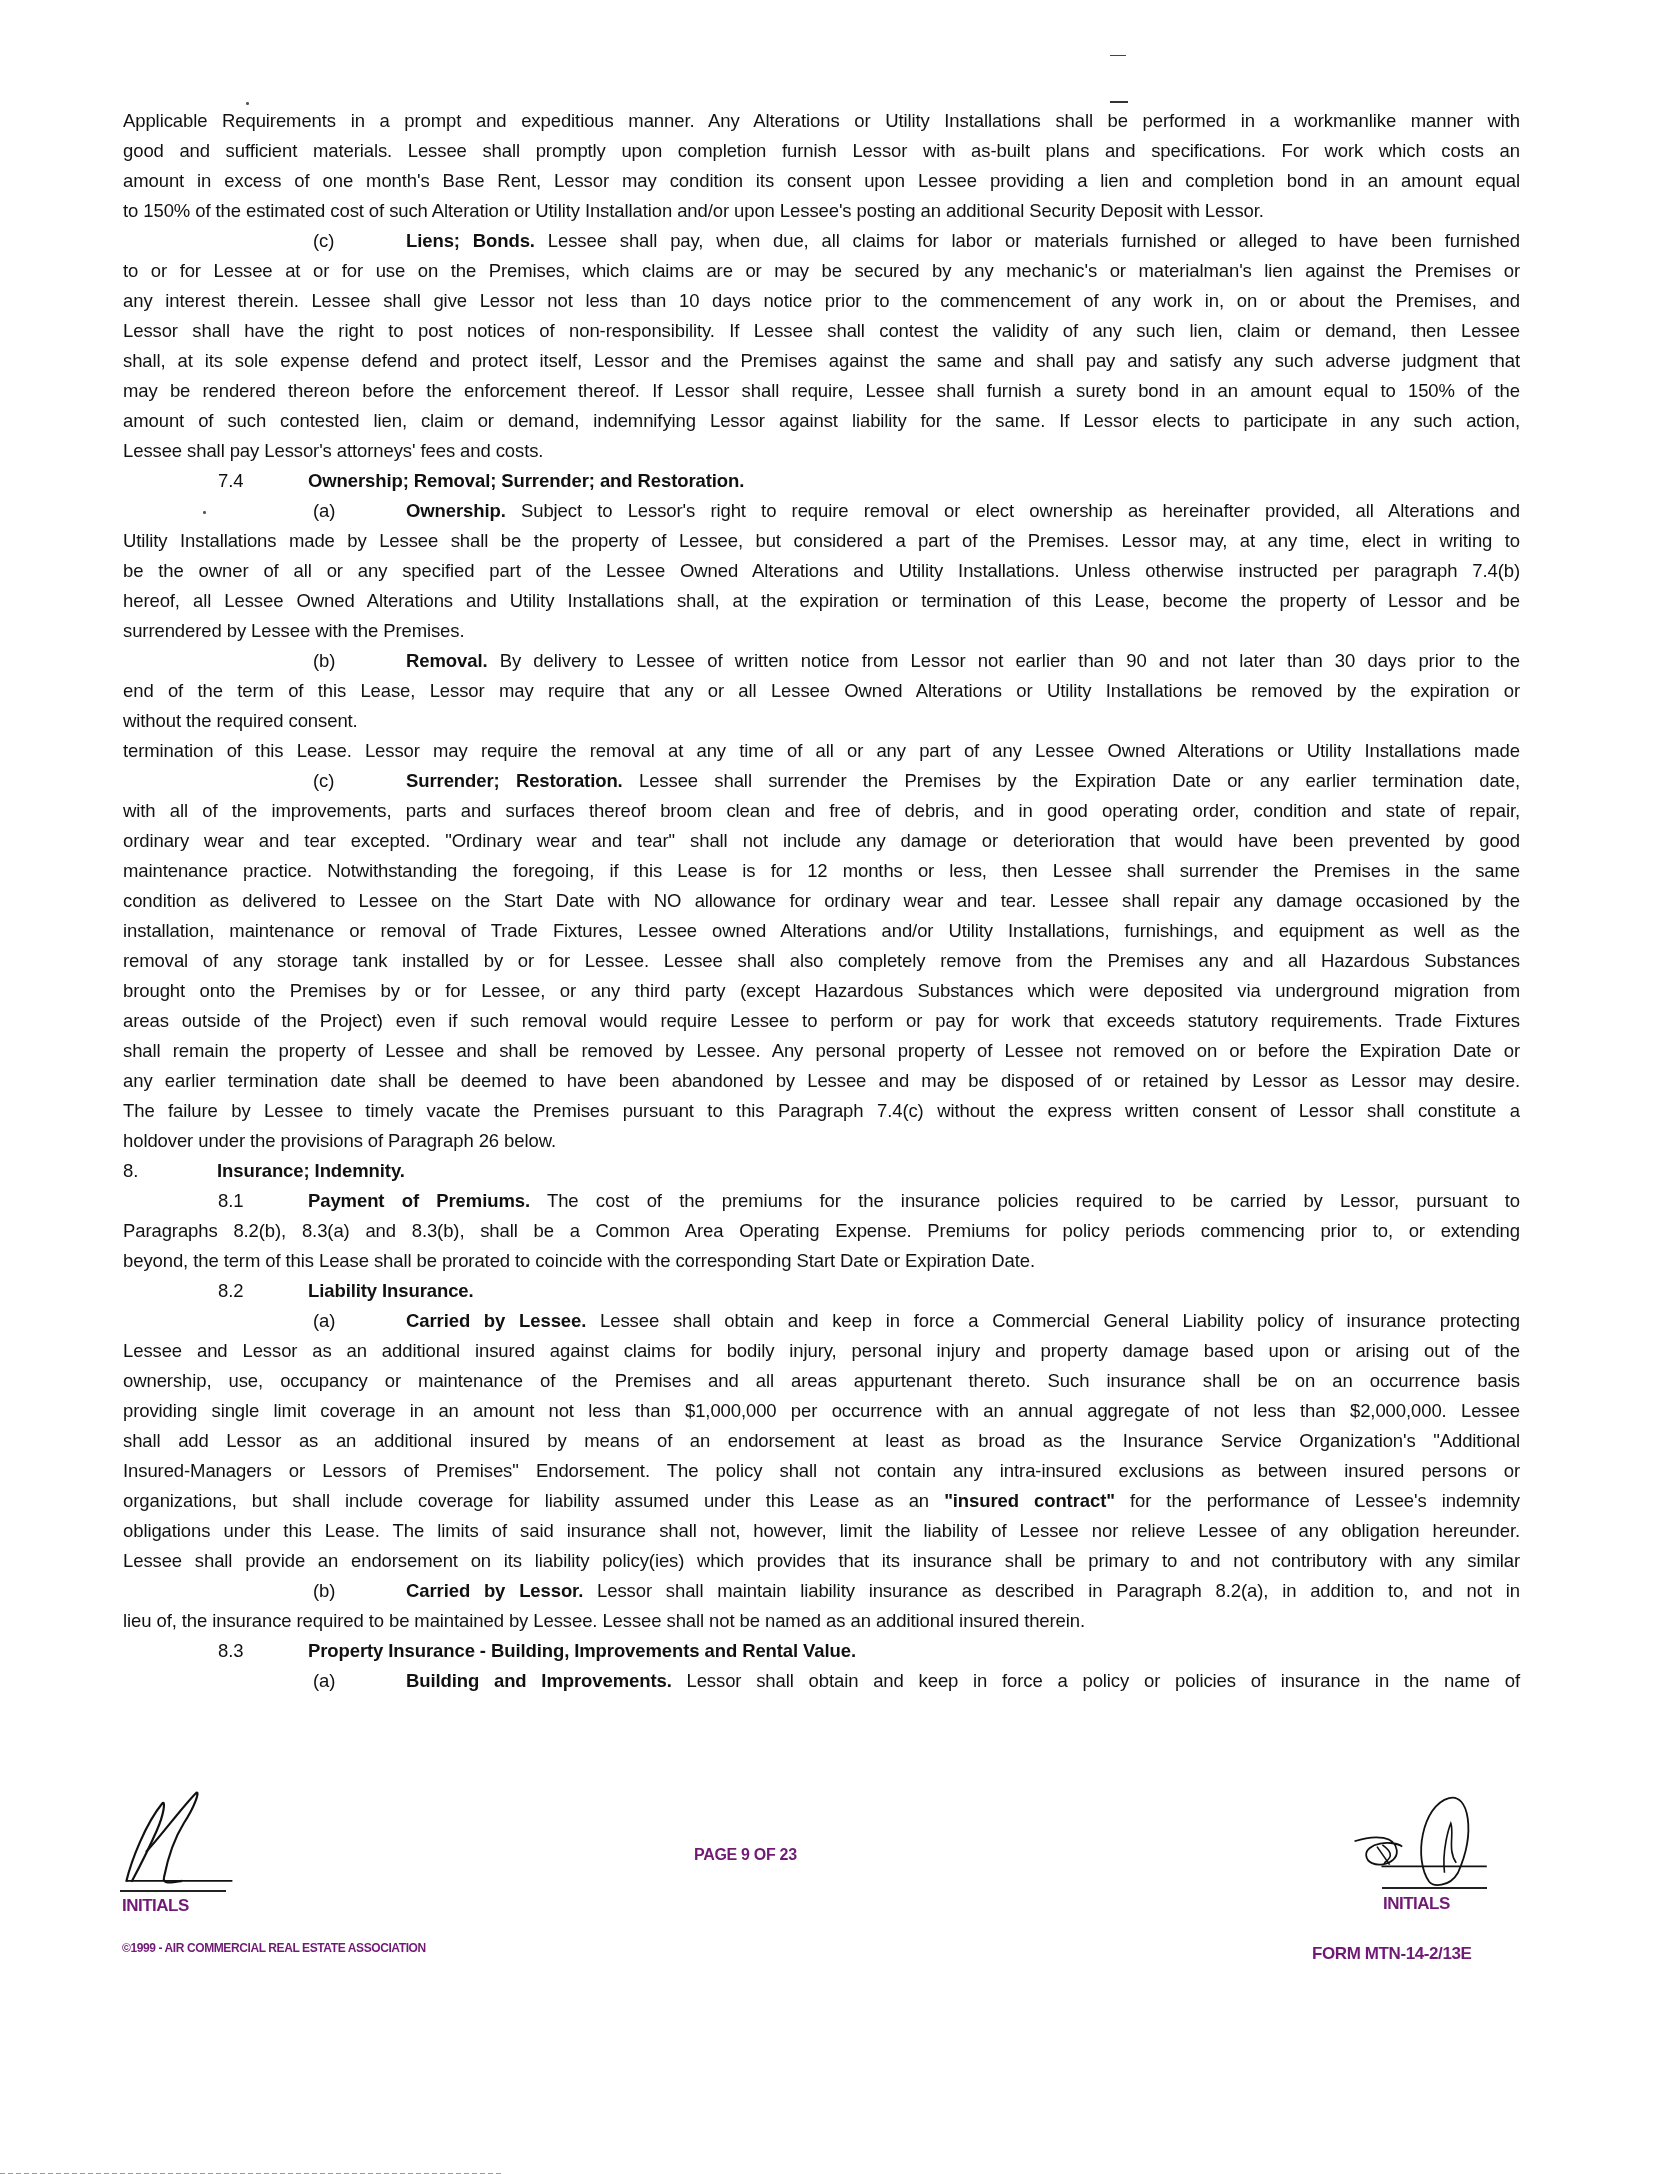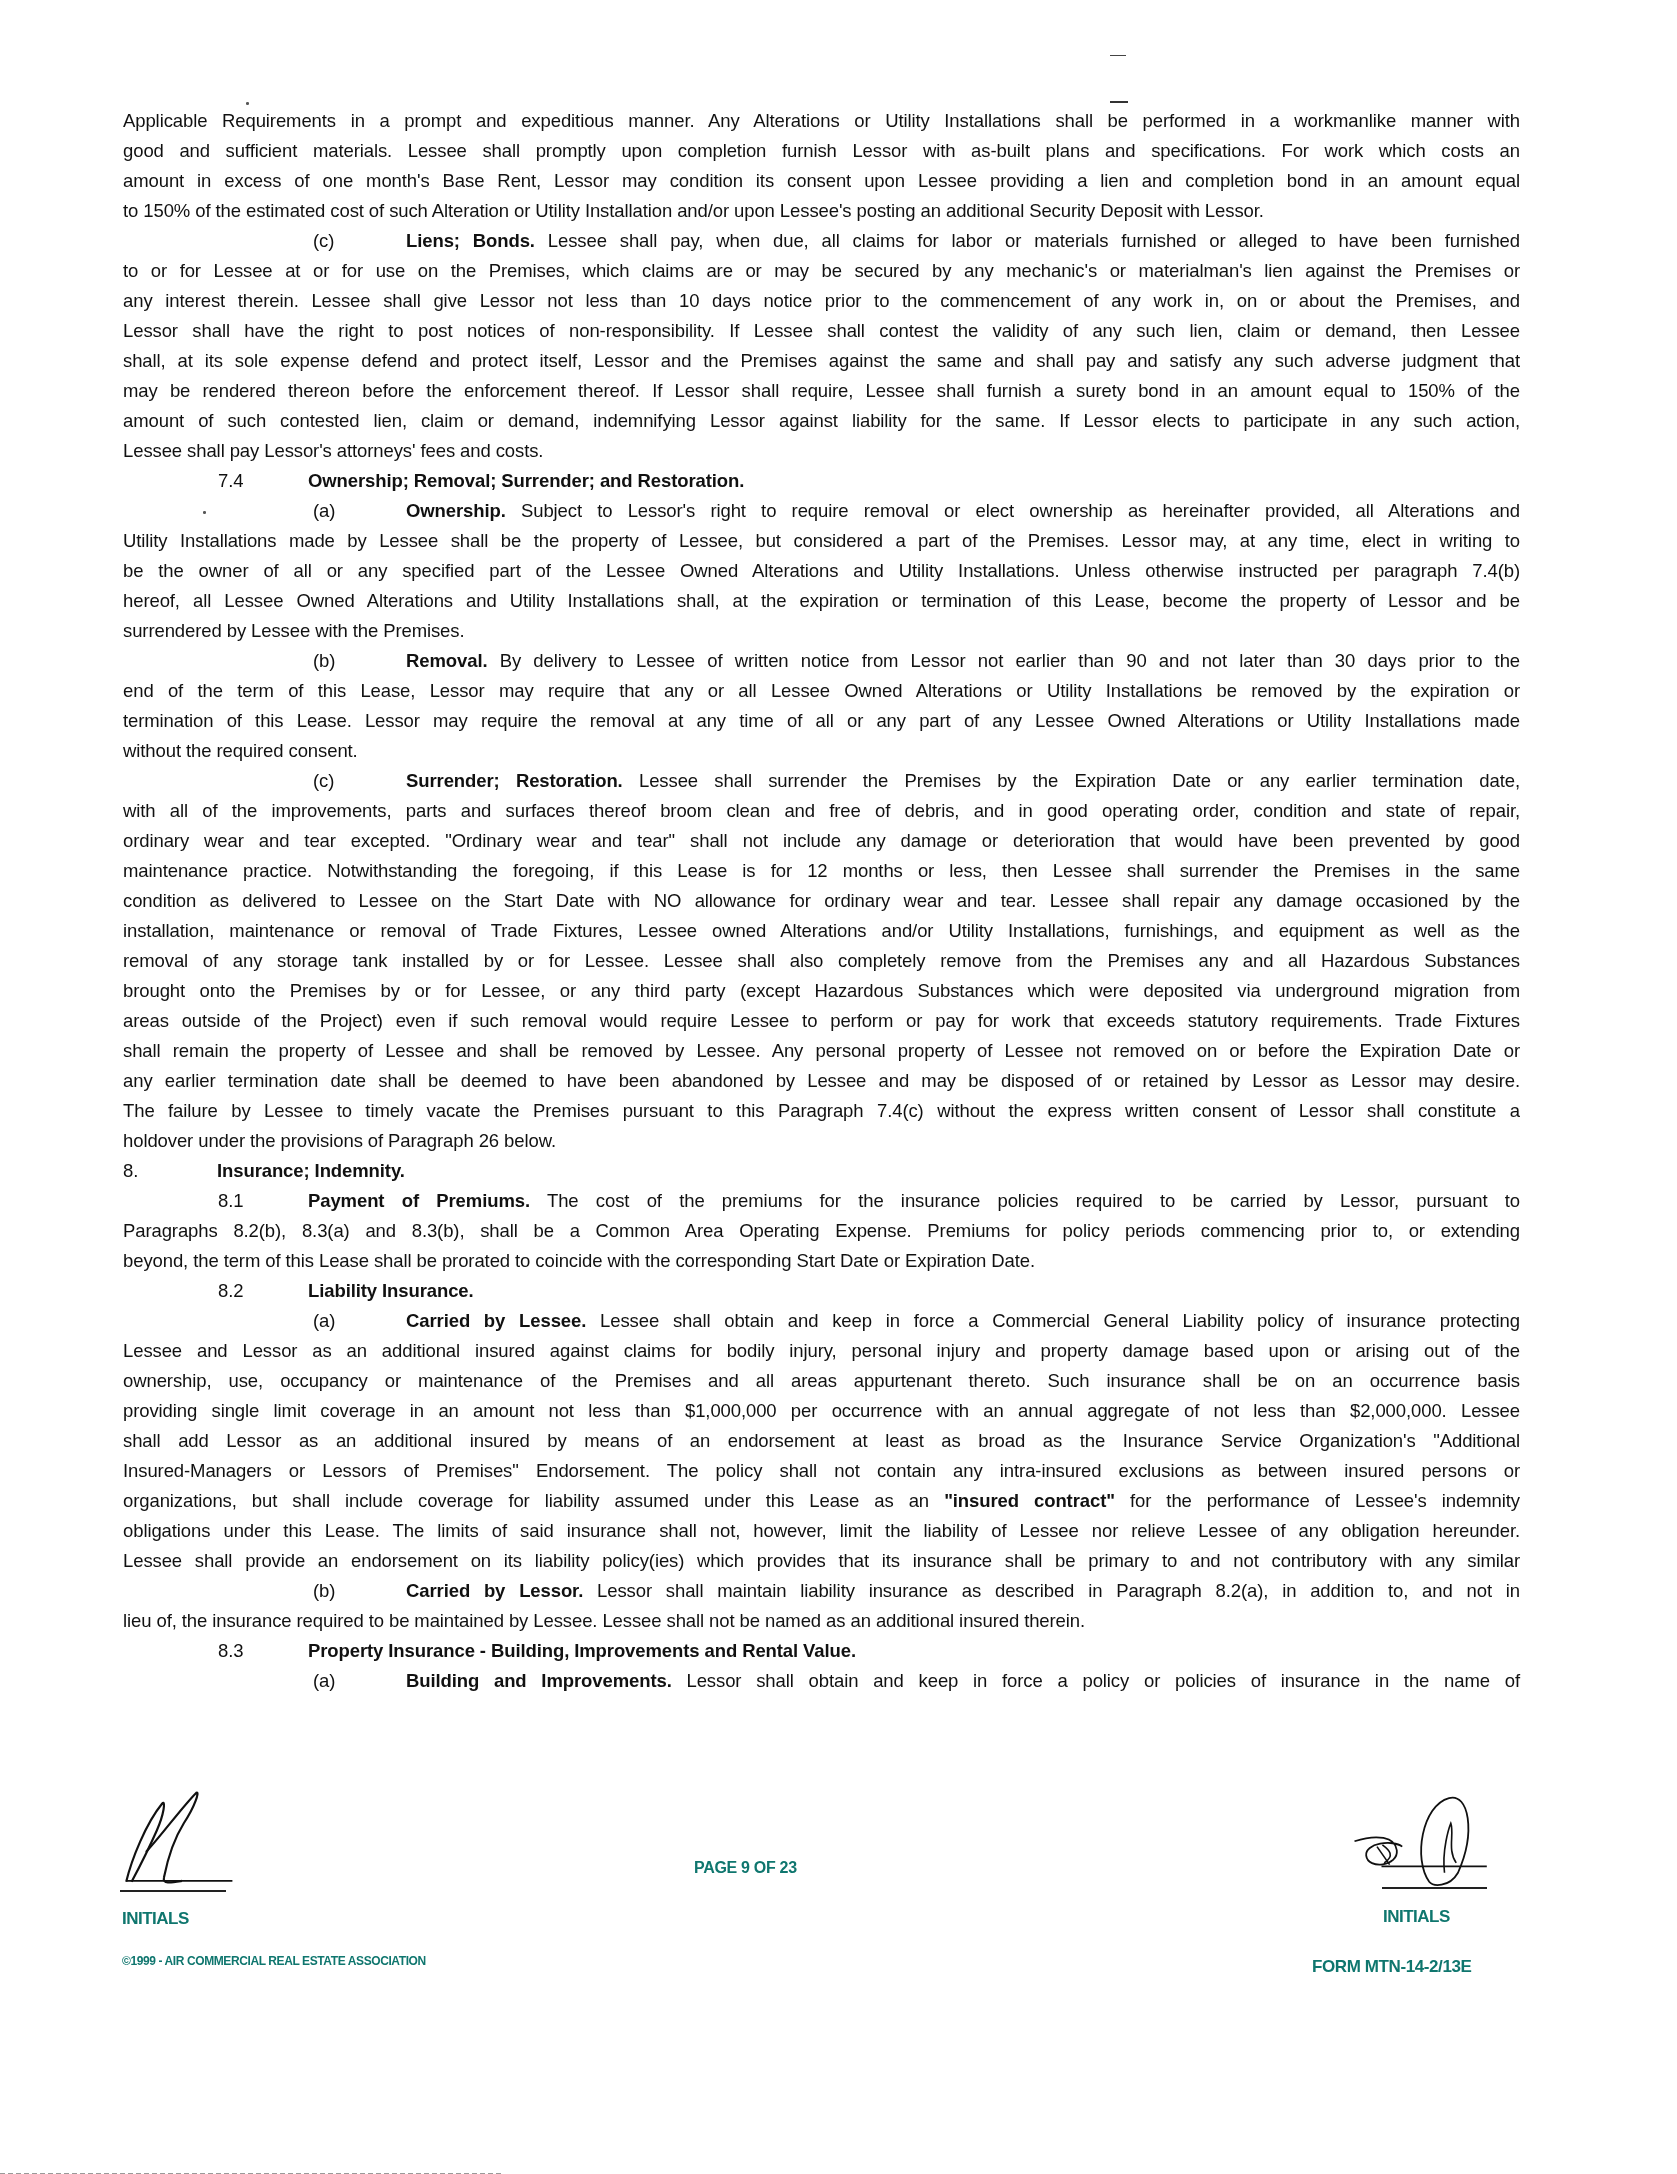--- a/index.html
+++ b/index.html
@@ -11,21 +11,21 @@
         white-space: nowrap; letter-spacing: -0.1px; }
   .ln.j { text-align: justify; text-align-last: justify; white-space: normal; overflow: hidden; }
   .b { font-weight: bold; }
   .lbl-74 { position: absolute; left: 95px; }
   .ttl-74 { position: absolute; left: 185px; }
   .lbl-sub { position: absolute; left: 190px; }
   .sub-first { padding-left: 283px; display:block; text-align: justify; text-align-last: justify; }
   .lbl-8 { position: absolute; left: 0; }
   .ttl-8 { position: absolute; left: 94px; }
 
-  .footer-item { position: absolute; font-weight: bold; font-family: "Liberation Sans", sans-serif; color: #0f766e; margin-top: 13px; }
+  .footer-item { position: absolute; font-weight: bold; font-family: "Liberation Sans", sans-serif; color: #701a75; }
   .initials-line { position: absolute; height: 1.8px; background: #222; }
   .sig { position: absolute; }
   .scan-dot { position: absolute; width: 2.7px; height: 2.7px; background: #555; border-radius: 50%; }
   .scan-bottom { position: absolute; left: 0; top: 2173px; width: 504px; height: 0.9px;
                  background: repeating-linear-gradient(90deg,#999 0 5.4px,transparent 5.4px 8px); }
 </style>
 </head>
 <body>
 
 <div class="page">
@@ -55,22 +55,22 @@
       </div>
       <div class="ln j"><span>Utility Installations made by Lessee shall be the property of Lessee, but considered a part of the Premises.  Lessor may, at any time, elect in writing to</span></div>
       <div class="ln j"><span>be the owner of all or any specified part of the Lessee Owned Alterations and Utility Installations.  Unless otherwise instructed per paragraph 7.4(b)</span></div>
       <div class="ln j"><span>hereof, all Lessee Owned Alterations and Utility Installations shall, at the expiration or termination of this Lease, become the property of Lessor and be</span></div>
       <div class="ln"><span>surrendered by Lessee with the Premises.</span></div>
       <div class="ln">
         <span class="lbl-sub">(b)</span>
         <span class="sub-first"><span class="b">Removal.</span>  <span>By delivery to Lessee of written notice from Lessor not earlier than 90 and not later than 30 days prior to the</span></span>
       </div>
       <div class="ln j"><span>end of the term of this Lease, Lessor may require that any or all Lessee Owned Alterations or Utility Installations be removed by the expiration or</span></div>
+      <div class="ln"><span>without the required consent.</span></div>
       <div class="ln j"><span>termination of this Lease.  Lessor may require the removal at any time of all or any part of any Lessee Owned Alterations or Utility Installations made</span></div>
-      <div class="ln"><span>without the required consent.</span></div>
       <div class="ln">
         <span class="lbl-sub">(c)</span>
         <span class="sub-first"><span class="b">Surrender; Restoration.</span>  <span>Lessee shall surrender the Premises by the Expiration Date or any earlier termination date,</span></span>
       </div>
       <div class="ln j"><span>with all of the improvements, parts and surfaces thereof broom clean and free of debris, and in good operating order, condition and state of repair,</span></div>
       <div class="ln j"><span>ordinary wear and tear excepted.  "Ordinary wear and tear" shall not include any damage or deterioration that would have been prevented by good</span></div>
       <div class="ln j"><span>maintenance practice.  Notwithstanding the foregoing, if this Lease is for 12 months or less, then Lessee shall surrender the Premises in the same</span></div>
       <div class="ln j"><span>condition as delivered to Lessee on the Start Date with NO allowance for ordinary wear and tear.  Lessee shall repair any damage occasioned by the</span></div>
       <div class="ln j"><span>installation, maintenance or removal of Trade Fixtures, Lessee owned Alterations and/or Utility Installations, furnishings, and equipment as well as the</span></div>
       <div class="ln j"><span>removal of any storage tank installed by or for Lessee.  Lessee shall also completely remove from the Premises any and all Hazardous Substances</span></div>

